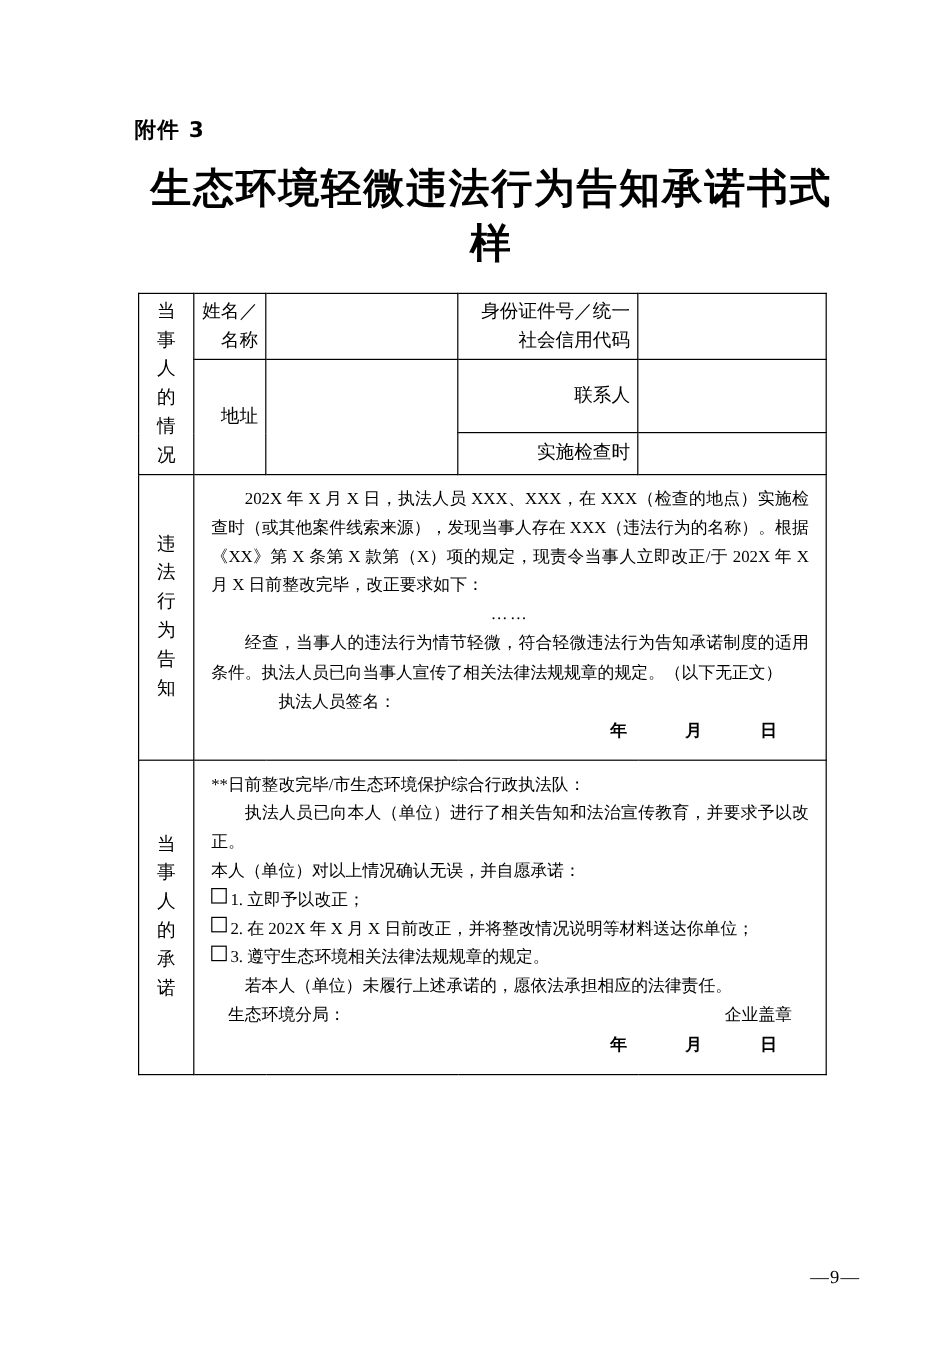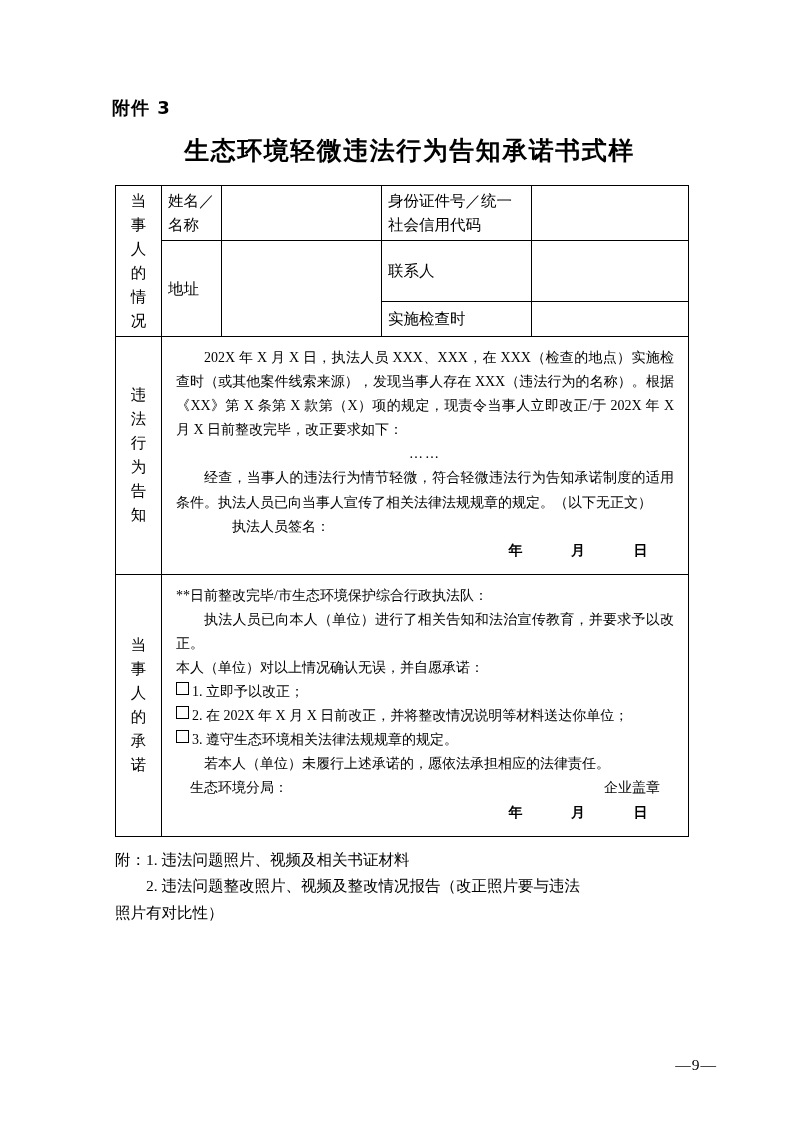--- a/index.html
+++ b/index.html
@@ -26,21 +26,21 @@
     font-family: "DejaVu Sans", "Liberation Sans", sans-serif;
     font-weight: bold;
     font-size: 18px;
     letter-spacing: 1px;
     margin: 0 0 14px 2px;
   }
   .doc-title {
     text-align: center;
     font-family: "DejaVu Sans", "Liberation Sans", sans-serif;
     font-weight: bold;
-    font-size: 25px;
+    font-size: 34px;
     letter-spacing: 1.5px;
     margin: 0 0 18px 0;
     padding-right: 12px;
   }
   table.form {
     border-collapse: collapse;
     width: 573px;
     margin: 0 0 0 5px;
     table-layout: fixed;
   }
@@ -55,21 +55,21 @@
     width: 46px;
     text-align: center;
     font-size: 15.5px;
     line-height: 1.7;
     padding: 4px 2px;
   }
   td.vlabel span {
     display: block;
   }
   td.klabel {
-    text-align: left;
+    text-align: right;
     font-size: 15.5px;
     line-height: 1.45;
     margin-top: 12px;
   }
   td.fill {
     background: #fff;
   }
   .cell-body {
     font-size: 14px;
     line-height: 1.72;
@@ -237,21 +237,16 @@
               <span>月</span>
               <span class="gap"></span>
               <span>日</span>
             </p>
           </div>
         </td>
       </tr>
     </tbody>
   </table>
 
-  <div class="notes">
-    <p>附：1. 违法问题照片、视频及相关书证材料</p>
-    <p class="n2">2. 违法问题整改照片、视频及整改情况报告（改正照片要与违法</p>
-    <p>照片有对比性）</p>
-  </div>
 
   <div class="page-number">—9—</div>
 
 </div>
 
 </body></html>

